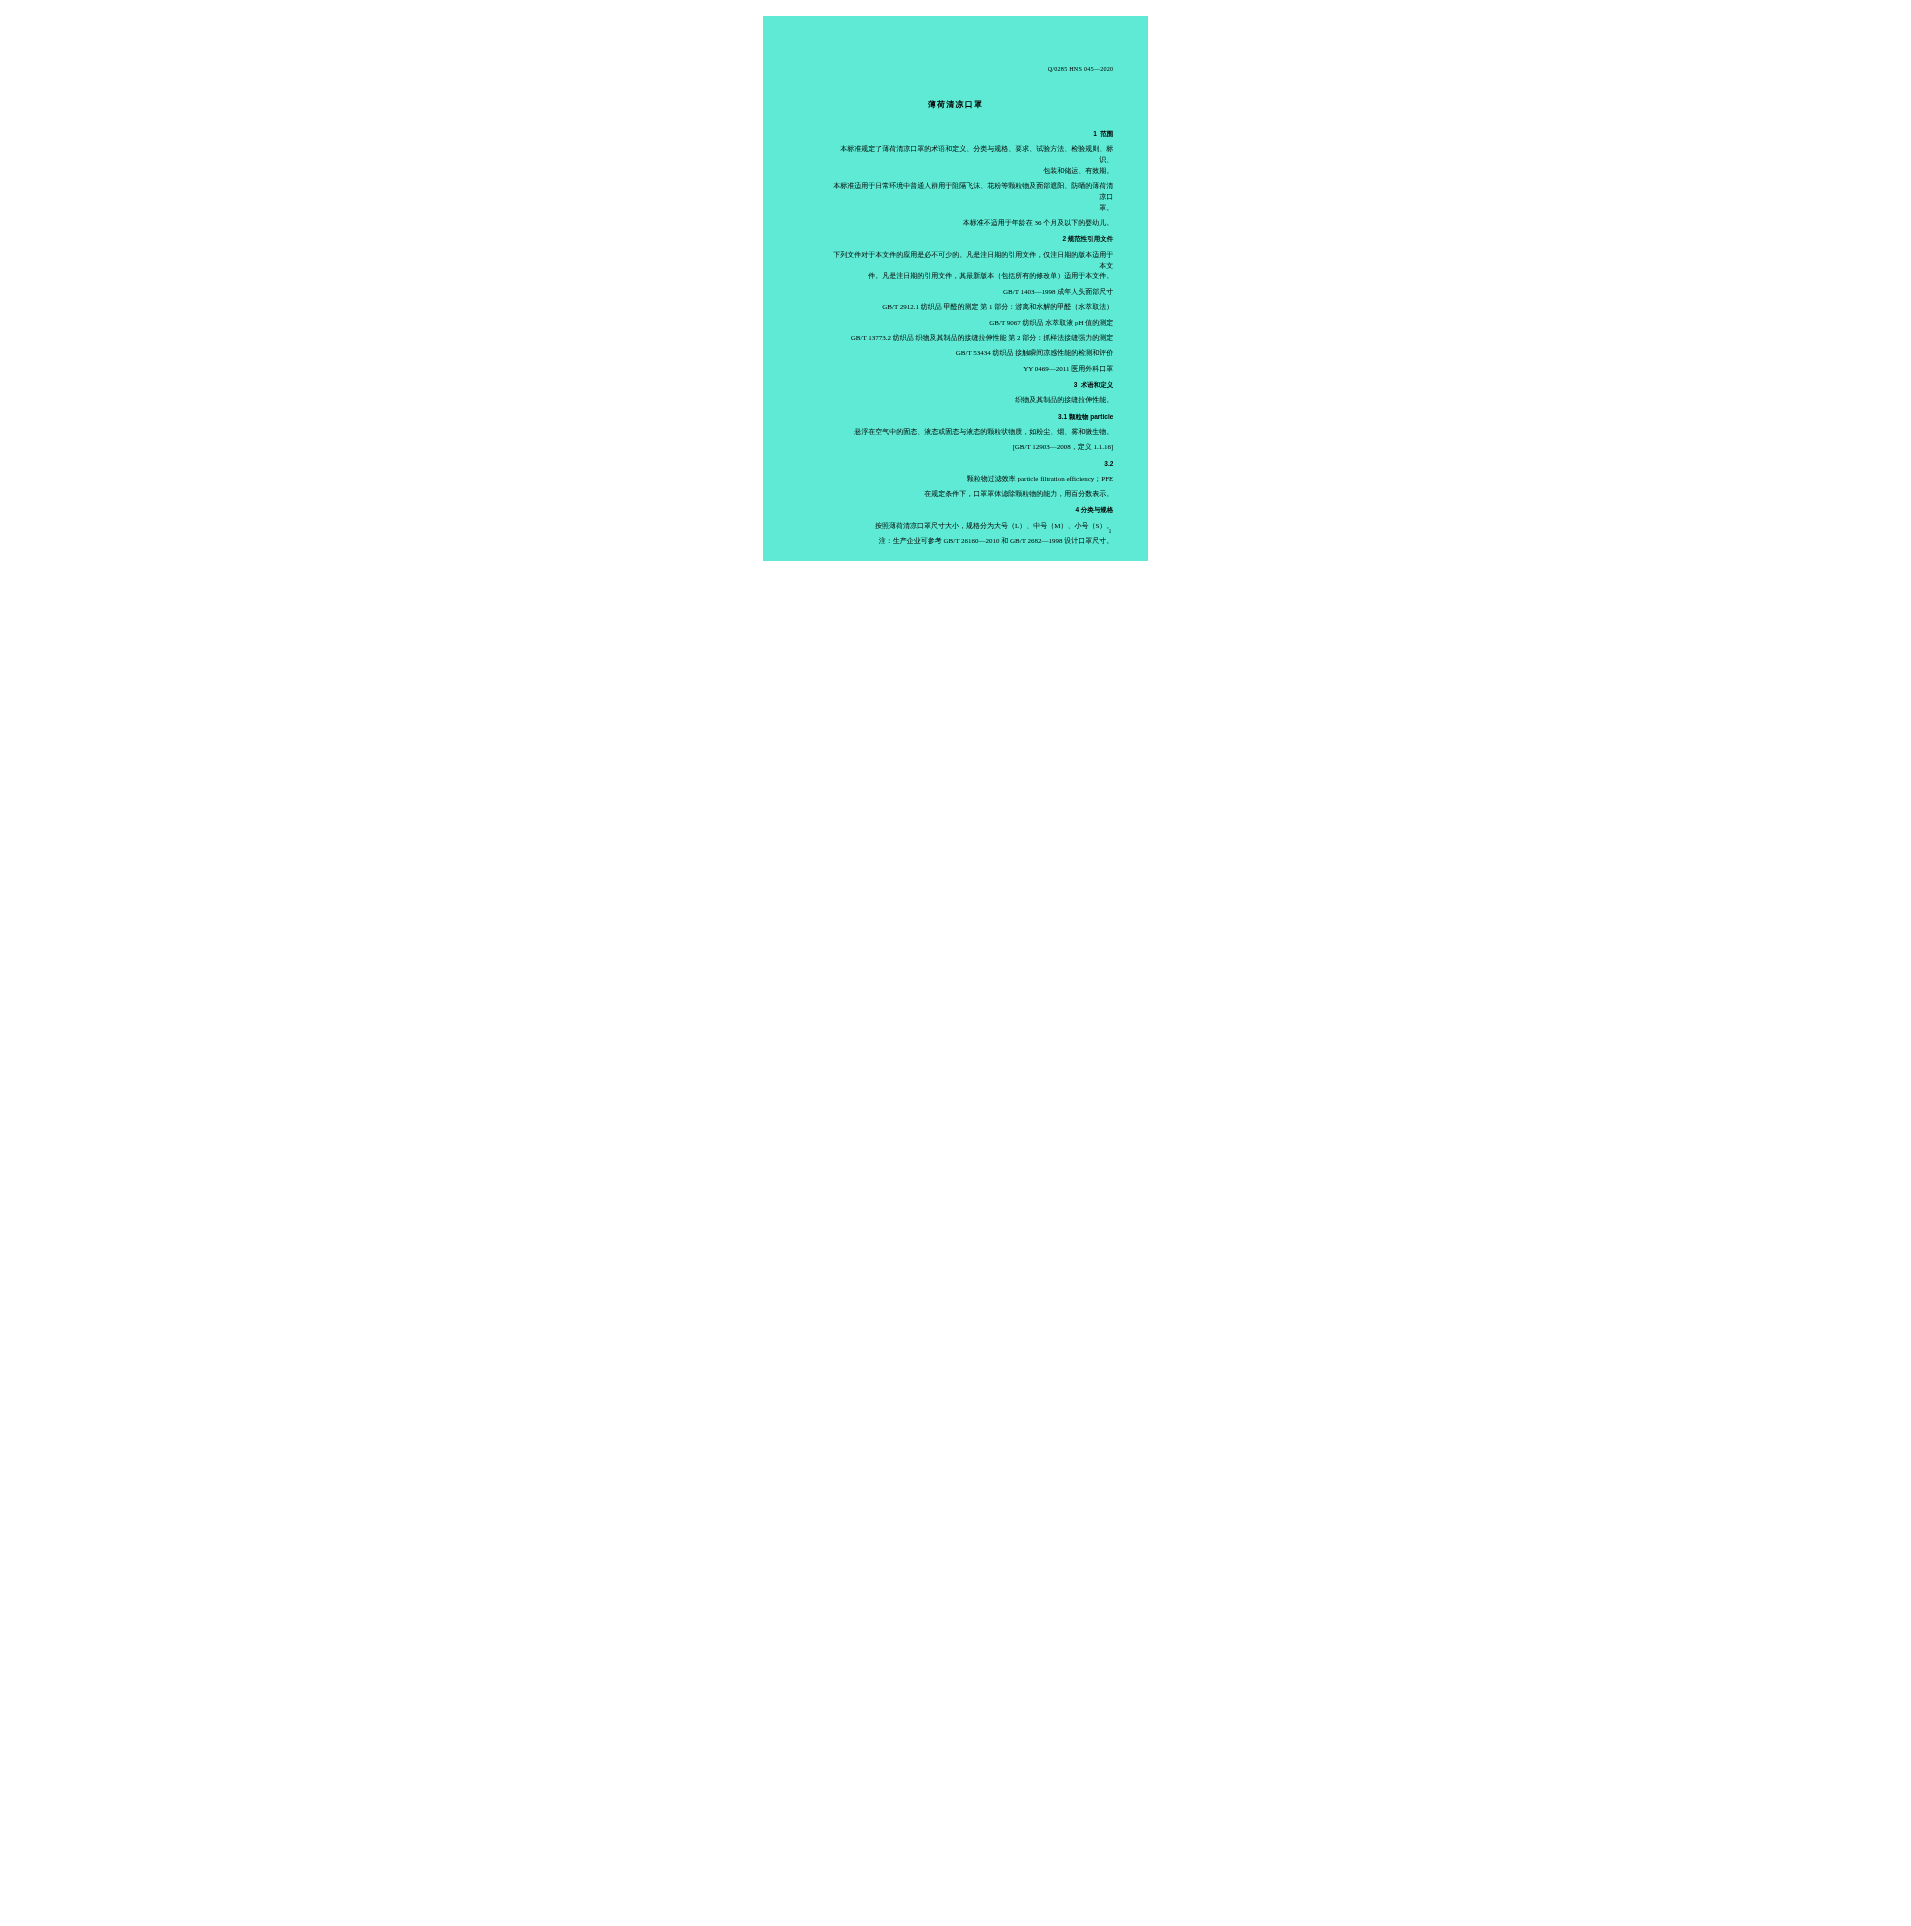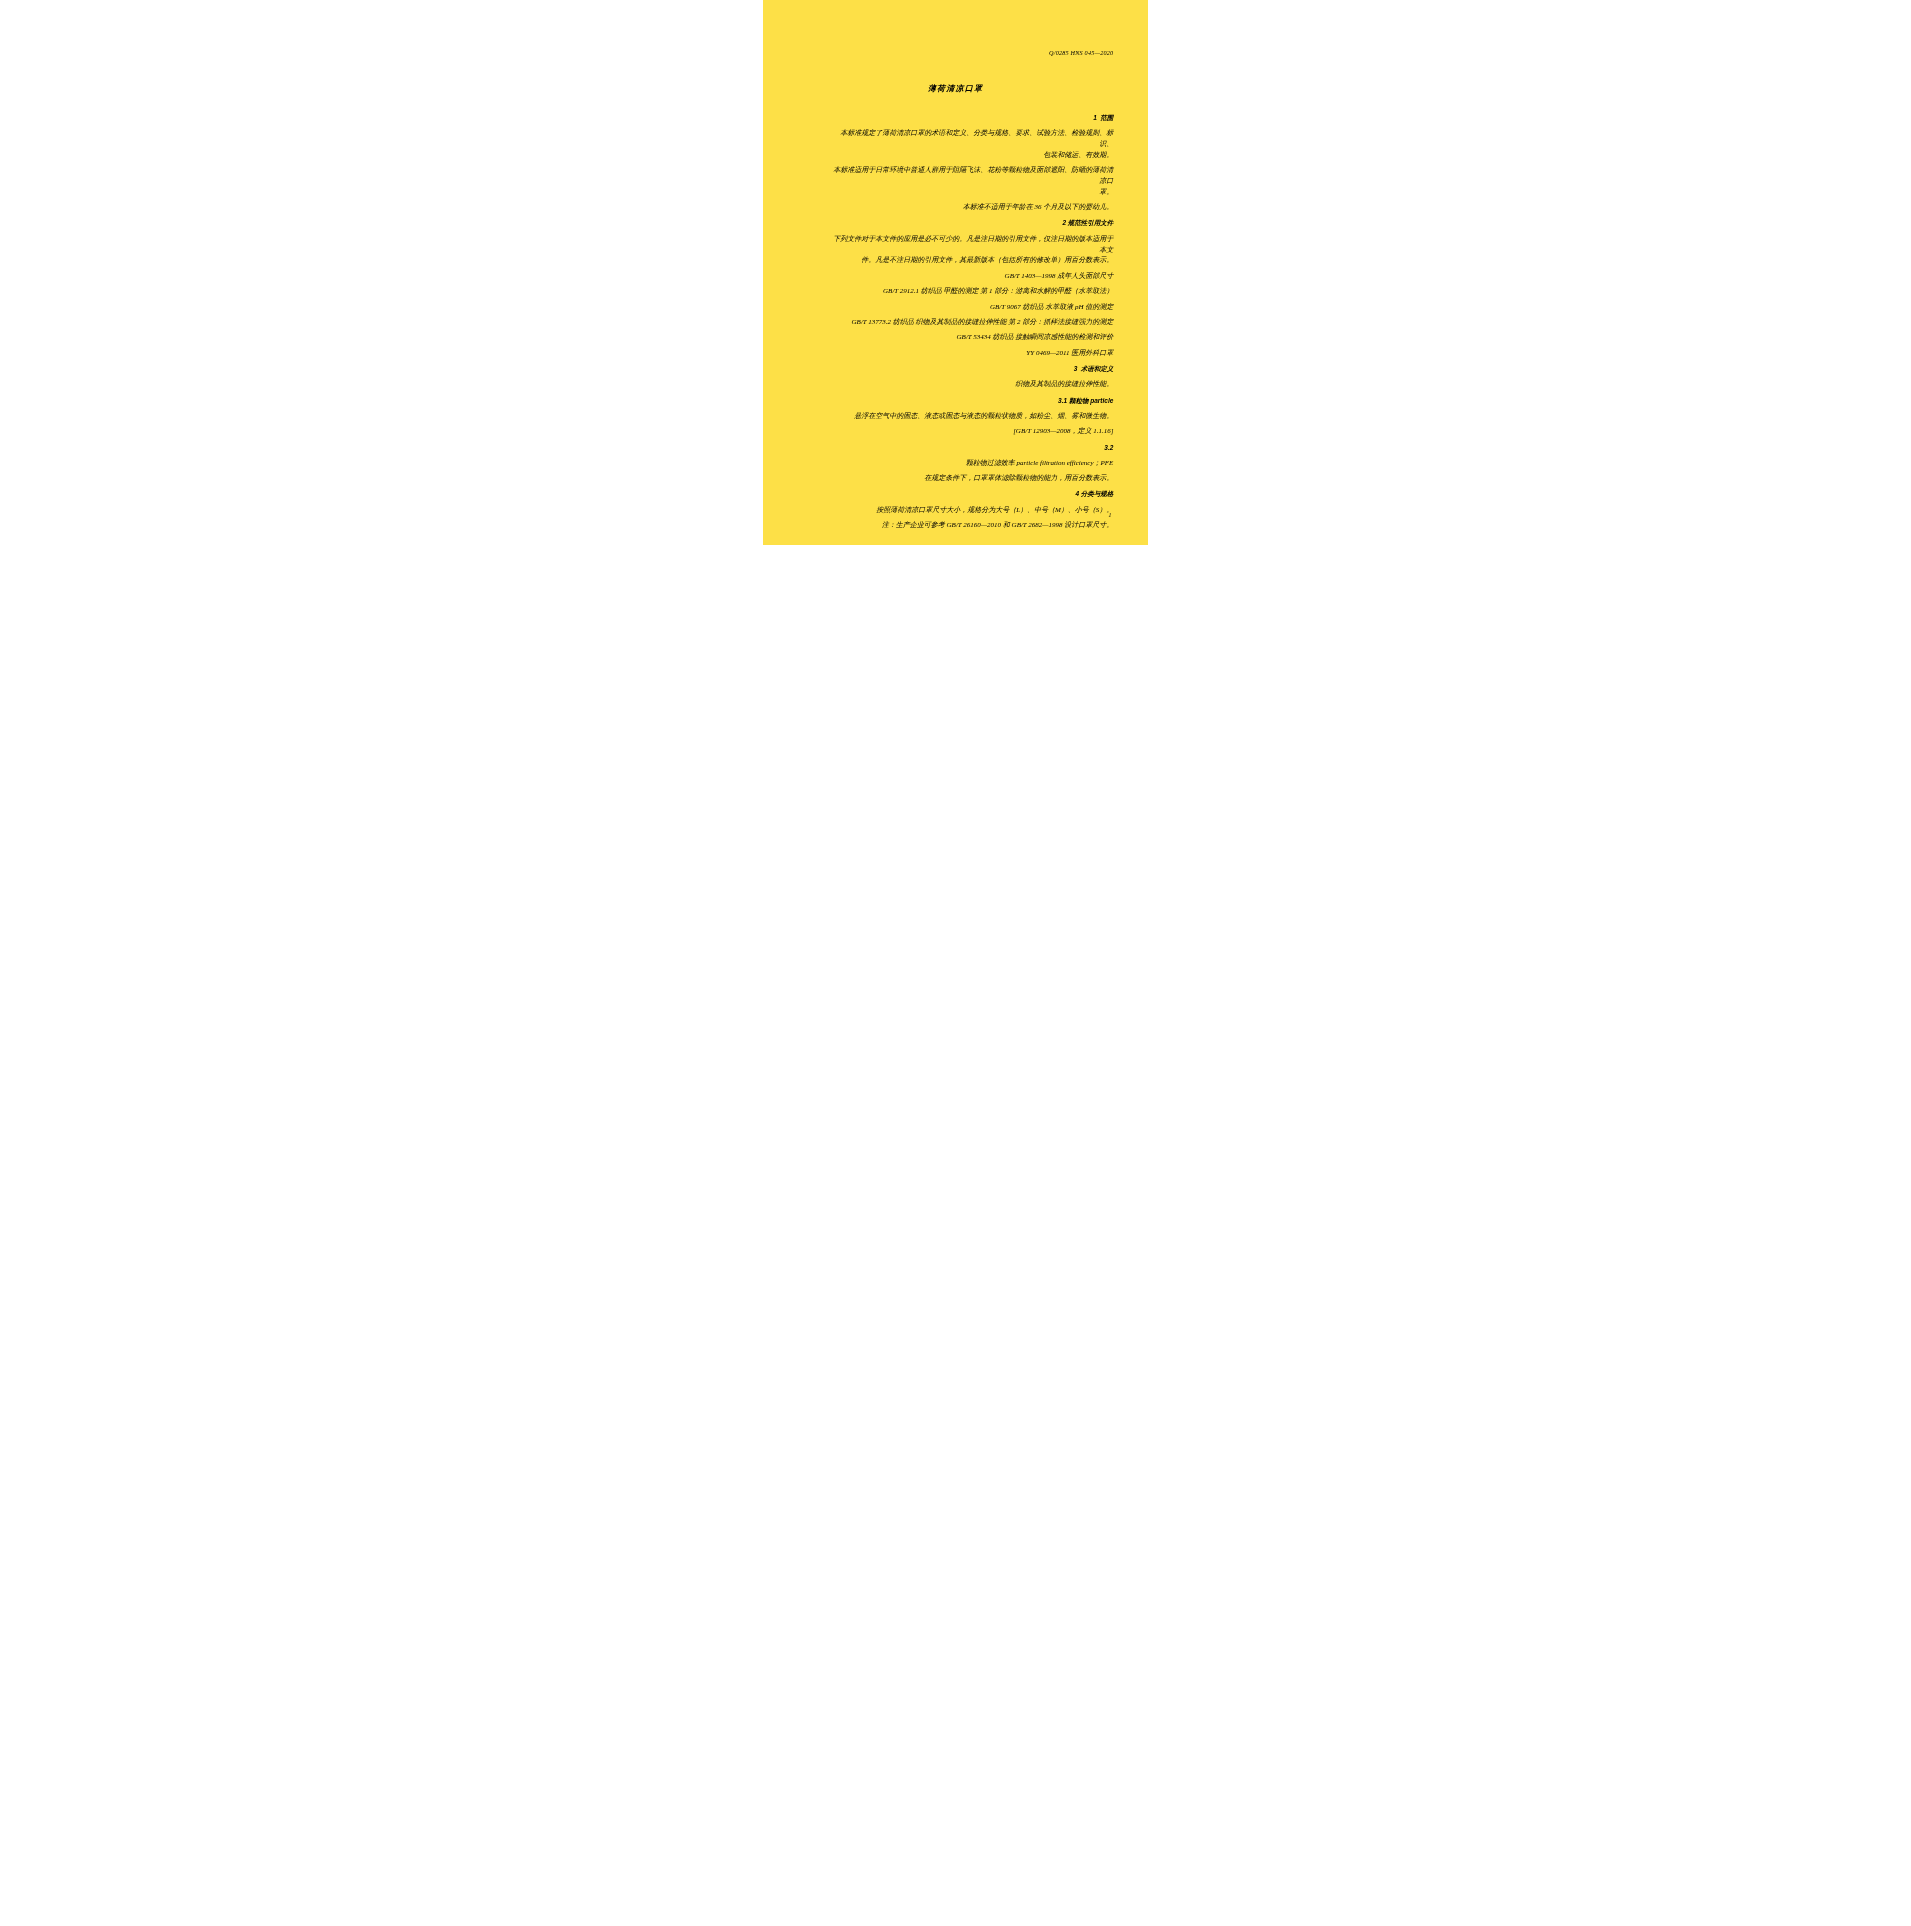--- a/index.html
+++ b/index.html
@@ -5,26 +5,25 @@
 <style>
   html, body {
     margin: 0;
     padding: 0;
     background: #ffffff;
   }
   .page {
     position: relative;
     width: 385px;
     height: 545px;
-    margin: 0 auto;
-    background: #fde047;
+    margin: 16px auto;
+    background: #5eead4;
     color: #000000;
     overflow: hidden;
     font-family: "Liberation Serif", "DejaVu Serif", serif;
-    font-style: italic;
   }
   .doc-header {
     margin-top: 48px;
     padding-right: 9%;
     text-align: right;
     font-size: 6.2px;
     line-height: 10.8px;
     letter-spacing: 0.2px;
     font-family: "Liberation Serif", "DejaVu Serif", serif;
   }
@@ -78,21 +77,21 @@
 
   <div class="doc-body">
       <div class="line h1">1  范围</div>
       <div class="line p1">本标准规定了薄荷清凉口罩的术语和定义、分类与规格、要求、试验方法、检验规则、标识、</div>
       <div class="line pc">包装和储运、有效期。</div>
       <div class="line p1">本标准适用于日常环境中普通人群用于阻隔飞沫、花粉等颗粒物及面部遮阳、防晒的薄荷清凉口</div>
       <div class="line pc">罩。</div>
       <div class="line p1">本标准不适用于年龄在 36 个月及以下的婴幼儿。</div>
       <div class="line h1">2 规范性引用文件</div>
       <div class="line p1">下列文件对于本文件的应用是必不可少的。凡是注日期的引用文件，仅注日期的版本适用于本文</div>
-      <div class="line pc">件。凡是不注日期的引用文件，其最新版本（包括所有的修改单）用百分数表示。</div>
+      <div class="line pc">件。凡是注日期的引用文件，其最新版本（包括所有的修改单）适用于本文件。</div>
       <div class="line p1">GB/T 1403—1998 成年人头面部尺寸</div>
       <div class="line p1">GB/T 2912.1 纺织品 甲醛的测定 第 1 部分：游离和水解的甲醛（水萃取法）</div>
       <div class="line p1">GB/T 9067 纺织品 水萃取液 pH 值的测定</div>
       <div class="line p1">GB/T 13773.2 纺织品 织物及其制品的接缝拉伸性能 第 2 部分：抓样法接缝强力的测定</div>
       <div class="line p1">GB/T 53434 纺织品 接触瞬间凉感性能的检测和评价</div>
       <div class="line p1">YY 0469—2011 医用外科口罩</div>
       <div class="line h1">3  术语和定义</div>
       <div class="line p2">织物及其制品的接缝拉伸性能。</div>
       <div class="line h2">3.1 颗粒物 particle</div>
       <div class="line p2">悬浮在空气中的固态、液态或固态与液态的颗粒状物质，如粉尘、烟、雾和微生物。</div>

